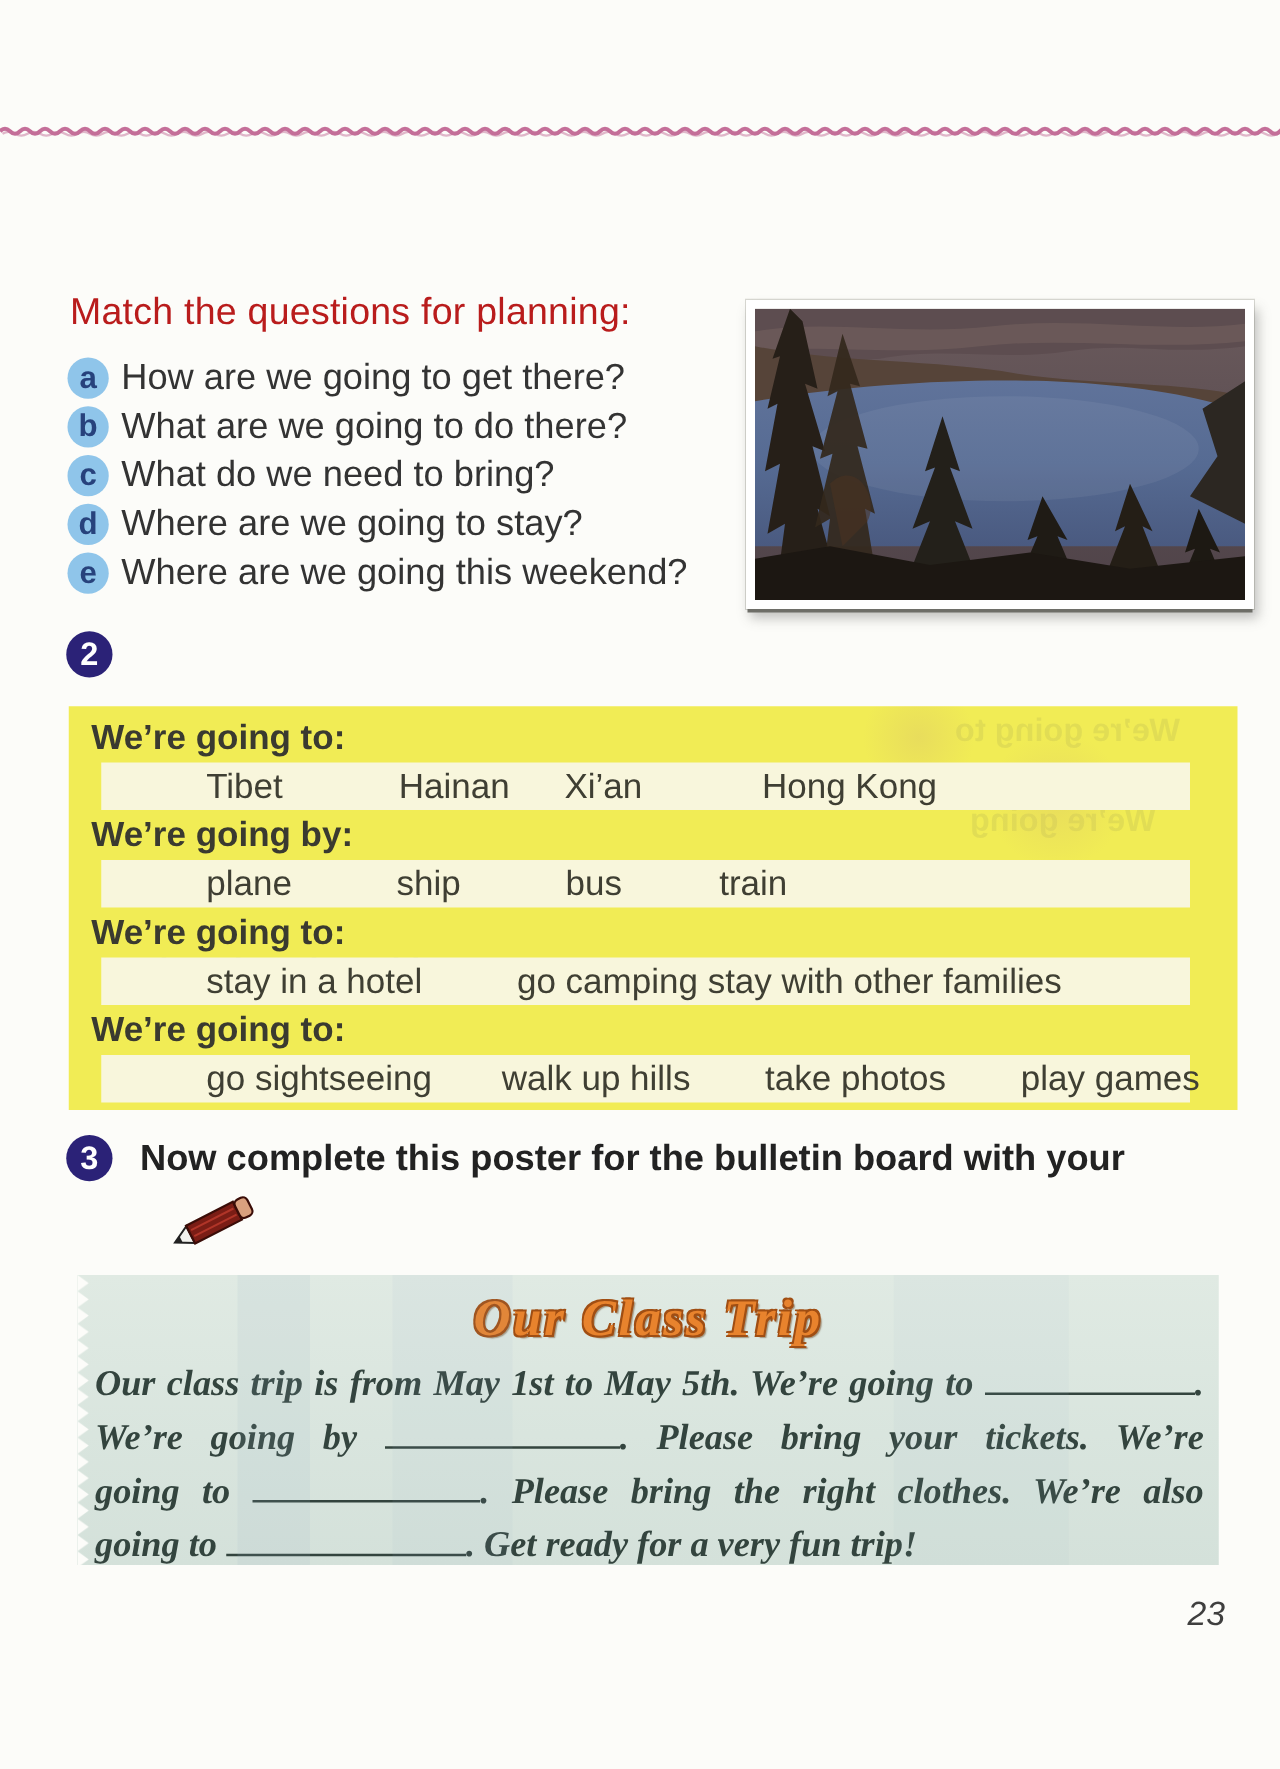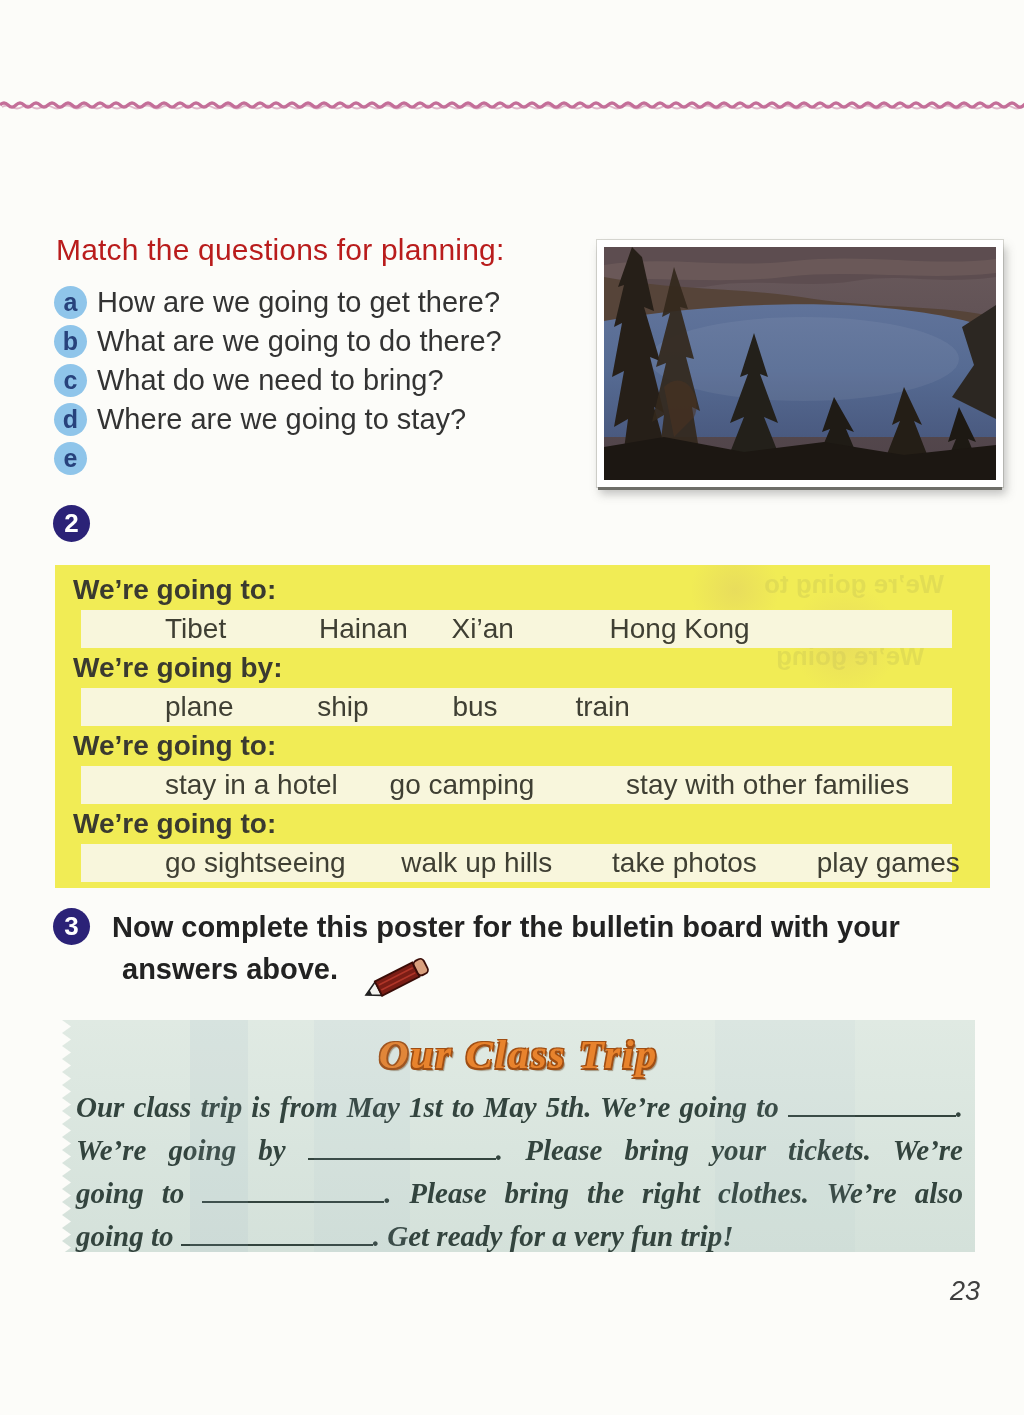--- a/index.html
+++ b/index.html
@@ -116,20 +116,21 @@
   <div class="match-row">
     <span class="letter-badge">c</span>
     <span class="match-text">What do we need to bring?</span>
   </div>
   <div class="match-row">
     <span class="letter-badge">d</span>
     <span class="match-text">Where are we going to stay?</span>
   </div>
   <div class="match-row">
     <span class="letter-badge">e</span>
+    <span class="match-text">Where are we going this weekend?</span>
   </div>
 </div>
 
 <div class="abs photo">
   <svg viewBox="0 0 392 233" preserveAspectRatio="none">
     <defs>
       <linearGradient id="lake" x1="0" y1="0" x2="0" y2="1">
         <stop offset="0" stop-color="#60739a"></stop>
         <stop offset=".5" stop-color="#566b93"></stop>
         <stop offset="1" stop-color="#4a5a80"></stop>
@@ -179,37 +180,37 @@
   <div class="yrow-label">We’re going by:</div>
   <div class="yrow-opts">
     <span class="opt" style="margin-left:84px;">plane</span>
     <span class="opt" style="margin-left:76px;">ship</span>
     <span class="opt" style="margin-left:76px;">bus</span>
     <span class="opt" style="margin-left:70px;text-align:right;">train</span>
   </div>
   <div class="yrow-label">We’re going to:</div>
   <div class="yrow-opts">
     <span class="opt" style="margin-left:84px;">stay in a hotel</span>
-    <span class="opt" style="margin-left:44px;">go camping</span>
-    <span class="opt" style="margin-left:84px;">stay with other families</span>
+    <span class="opt" style="margin-left:68px;">go camping</span>
+    <span class="opt" style="">stay with other families</span>
   </div>
   <div class="yrow-label">We’re going to:</div>
   <div class="yrow-opts">
     <span class="opt" style="margin-left:84px;text-align:right;">go sightseeing</span>
     <span class="opt" style="margin-left:48px;">walk up hills</span>
     <span class="opt" style="margin-left:52px;">take photos</span>
     <span class="opt" style="margin-left:52px;">play games</span>
   </div>
 </div>
 
 <div class="abs act-row act3">
   <span class="num-badge">3</span>
   <span class="act-text">
     <span>Now complete this poster for the bulletin board with your</span><br>
-    <span style="margin-left:10px;">answers above.</span><svg class="icon-inline" width="86" height="58" viewBox="0 0 86 58" style="margin-bottom:-14px;">
+    <svg class="icon-inline" width="86" height="58" viewBox="0 0 86 58" style="margin-bottom:-14px;">
       <g transform="translate(14,46) rotate(-27)">
         <path d="M0 0 L14 -7.5 L14 7.5 Z" fill="#f2f2ee" stroke="#222" stroke-width="1.6"></path>
         <path d="M0 0 L5.5 -3 L5.5 3 Z" fill="#222"></path>
         <rect x="14" y="-8" width="42" height="16" fill="#7a1d15" stroke="#3a0d08" stroke-width="1.8"></rect>
         <line x1="16" y1="-3" x2="54" y2="-3" stroke="#b03528" stroke-width="1.6"></line>
         <line x1="16" y1="2.5" x2="54" y2="2.5" stroke="#b03528" stroke-width="1.6"></line>
         <rect x="56" y="-8" width="11" height="16" rx="4" fill="#d9a07e" stroke="#3a0d08" stroke-width="1.8"></rect>
       </g>
     </svg>
   </span>

